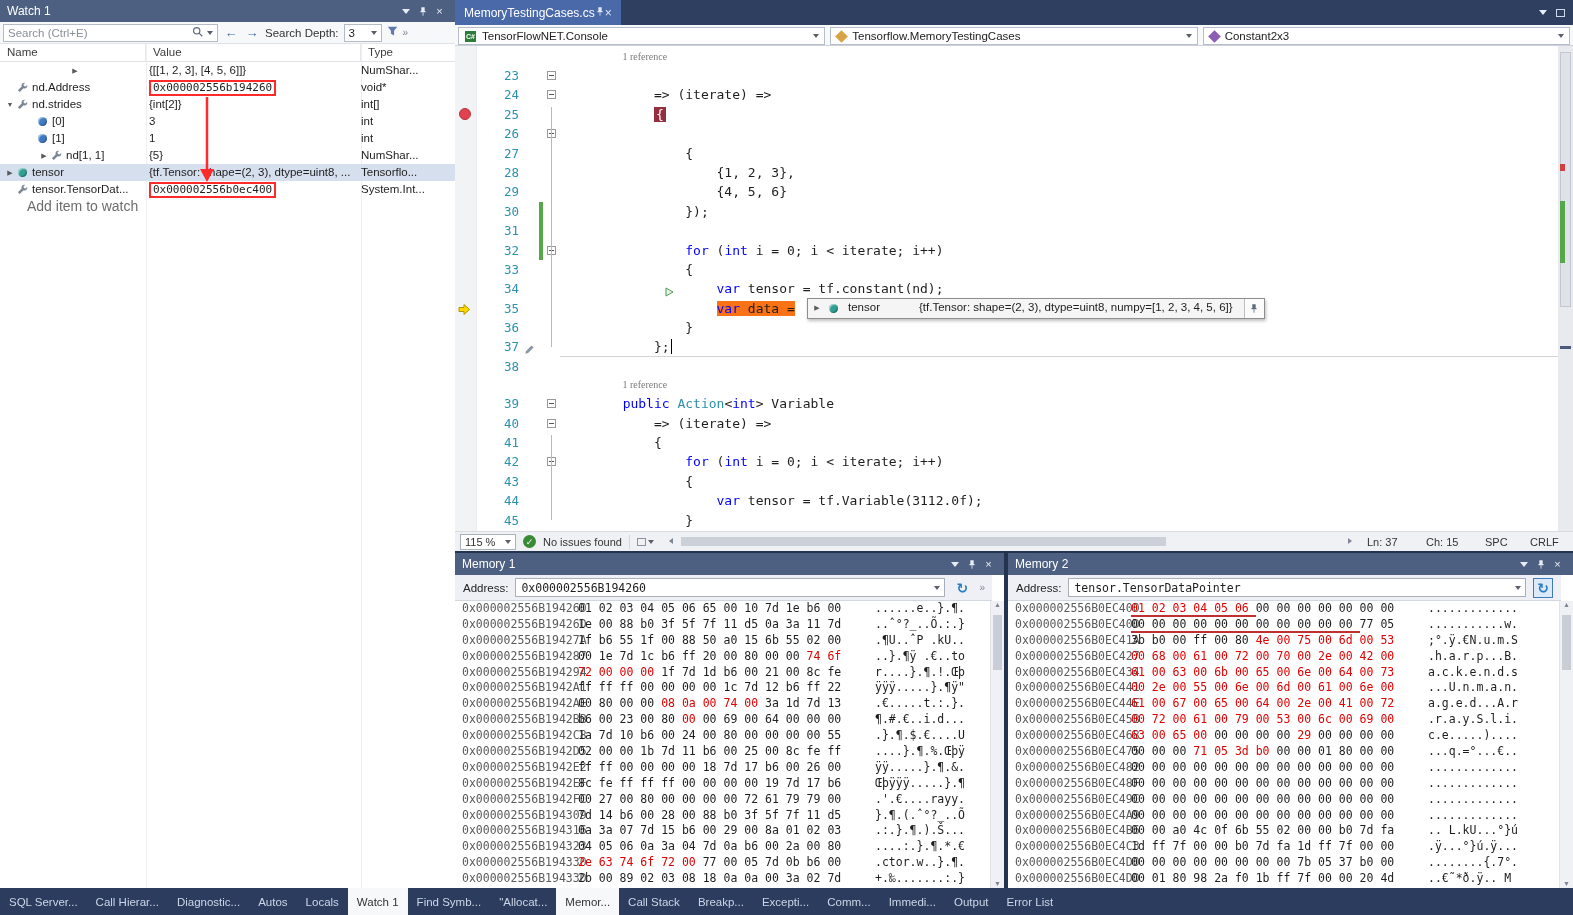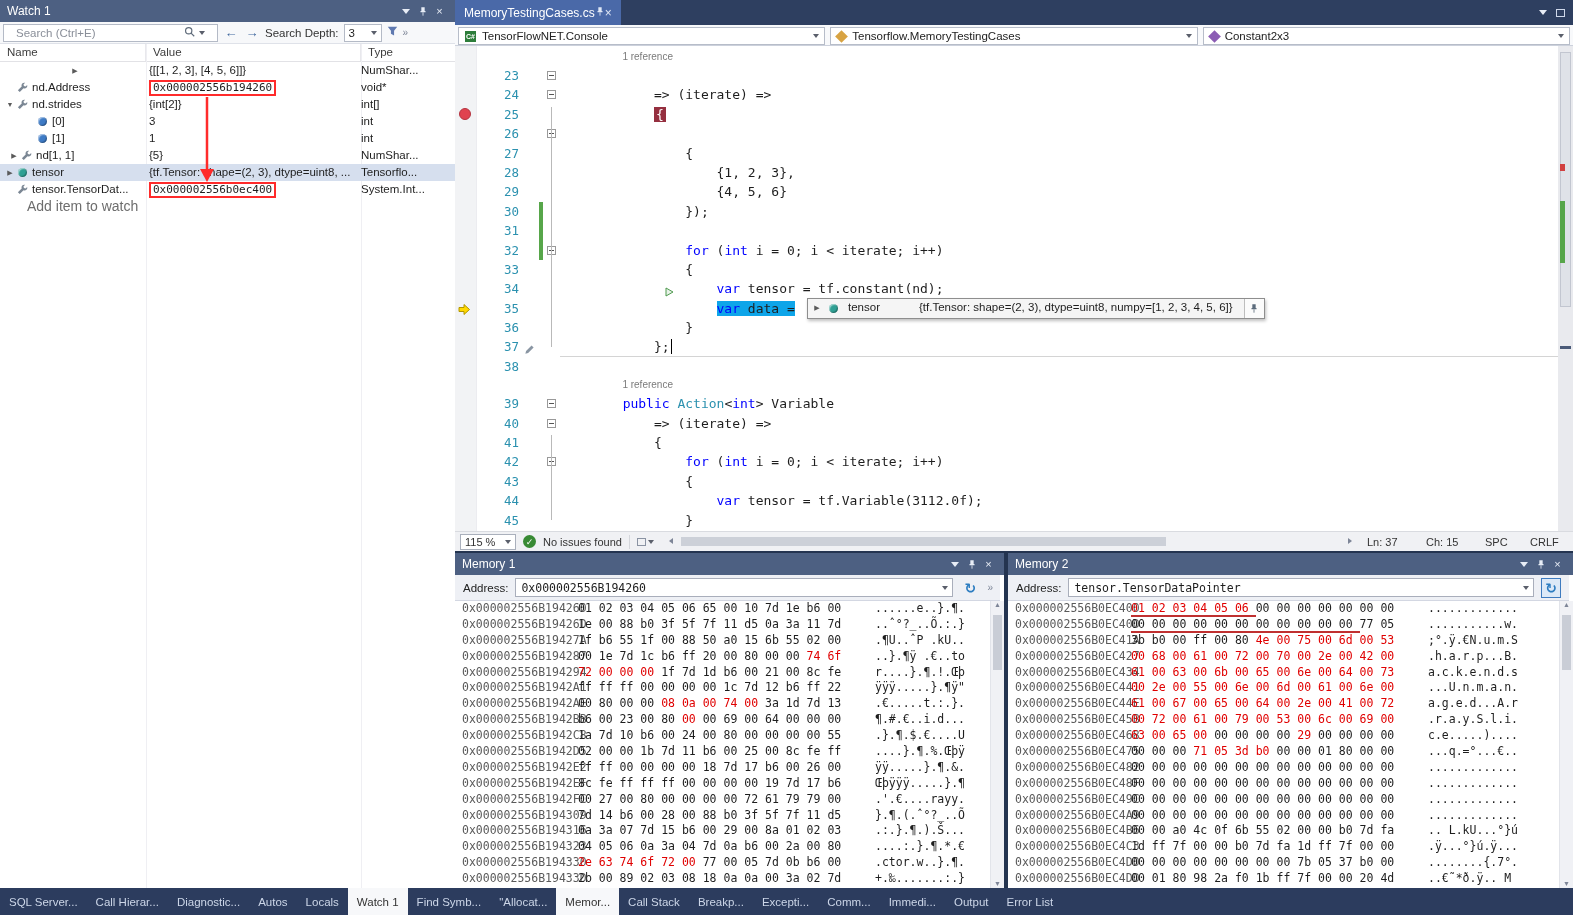--- a/index.html
+++ b/index.html
@@ -7,21 +7,21 @@
   body{font-family:"Liberation Sans","DejaVu Sans",sans-serif;font-size:12px;color:#1e1e1e;background:#243450}
   #app{position:relative;width:1573px;height:915px;background:#243450}
   .panel{position:absolute;background:#fff;overflow:hidden}
   .titlebar{height:22px;background:#4d6082;color:#fff;display:flex;align-items:center;padding:0 7px;font-size:12px}
   .titlebar .sp{flex:1}
   .tbic{width:17px;height:16px;display:flex;align-items:center;justify-content:center;color:#e8edf6;font-size:11px;line-height:1}
   .chev{width:0;height:0;border-left:4px solid transparent;border-right:4px solid transparent;border-top:5px solid #e8edf6}
   
   #watch{left:0;top:0;width:455px;height:888px}
   .search-row{height:22px;background:#f7f8fa;border-bottom:1px solid #dfe2e9;display:flex;align-items:center;padding:2px 3px;gap:5px}
-  .search-box{width:215px;height:18px;background:#fff;border:1px solid #b4bac6;display:flex;align-items:center;padding:0 12px;gap:4px}
+  .search-box{width:215px;height:18px;background:#fff;border:1px solid #b4bac6;display:flex;align-items:center;padding:0 4px;gap:4px}
   .search-box input{flex:1;border:none;outline:none;font-size:11.5px;color:#444;font-family:"Liberation Sans",sans-serif;background:transparent}
   .search-box input::placeholder{color:#8a8f99}
   .navarrow{color:#41689f;font-size:13px;width:16px;text-align:center}
   .depth-label{color:#333;font-size:11.5px}
   .mini-combo{width:38px;height:18px;background:#fff;border:1px solid #b4bac6;display:flex;align-items:center;justify-content:space-between;padding:0 4px;font-size:11.5px}
   .carat{width:0;height:0;border-left:3.5px solid transparent;border-right:3.5px solid transparent;border-top:4px solid #5a5f6b}
   .watch-header{height:18px;display:flex;border-bottom:1px solid #e2e2e6;color:#3c3c3c;font-size:11.5px;background:#fff}
   .watch-header>div{padding:2px 0 0 7px;border-right:1px solid #e8e8ec}
   .hcol-name{width:146px}.hcol-value{width:215px}.hcol-type{flex:1;border-right:none!important}
   .colsep{position:absolute;width:1px;background:#efeff3;top:44px;bottom:0;z-index:0}
@@ -47,26 +47,26 @@
   .navbar{position:absolute;left:0;top:25px;right:0;height:21px;background:#f8f9fb;border-bottom:1px solid #ccd1dc;display:flex;gap:5px;padding:1px 3px}
   .nav-combo{flex:1;height:18px;margin-top:1px;background:#fff;border:1px solid #b7bdc9;display:flex;align-items:center;gap:6px;padding:0 6px;font-size:11.5px;color:#222;position:relative;overflow:hidden;white-space:nowrap}
   .nav-combo .carat{position:absolute;right:5px}
   .csq{width:11px;height:11px;background:#2d7d3a;color:#fff;font-size:7px;font-weight:bold;display:flex;align-items:center;justify-content:center;flex:0 0 11px}
   .cls-ic{width:9px;height:9px;background:#d8a342;transform:rotate(45deg);flex:0 0 9px}
   .mth-ic{width:9px;height:9px;background:#8b5cb4;transform:rotate(45deg);flex:0 0 9px}
   .codearea{position:absolute;left:0;top:46px;right:0;bottom:20px;background:#fff;overflow:hidden}
   .glyph-strip{position:absolute;left:0;top:0;bottom:0;width:22px;background:#f2f3f5;border-right:1px solid #ececf0}
   .code-rows{position:absolute;left:0;top:0;right:15px;bottom:0;padding-top:2px}
   .crow{position:relative;height:19.4px;line-height:19.4px;font-family:"DejaVu Sans Mono",monospace;font-size:13px;white-space:pre}
-  .crow.lens{height:18px;line-height:18px;font-family:Liberation Sans, sans-serif;font-size:10px;color:#7b7b7b}
+  .crow.lens{height:18px;line-height:18px;font-family:Liberation Serif, serif;font-size:10px;color:#7b7b7b}
   .lnum{position:absolute;left:26px;width:38px;text-align:right;color:#2b91af;font-size:12.5px}
   .ctext{position:absolute;left:105px;top:0}
   .k{color:#0000ff}.t{color:#2b91af}
   .bpseg{background:#952f3f;color:#fff;padding:0 2px}
-  .hl{background:#0ea5e9}
+  .hl{background:#f97316}
   .bpdot{position:absolute;left:4px;top:3.5px;width:12px;height:12px;border-radius:50%;background:#e0434f;border:1px solid #b53440}
   .curarrow{position:absolute;left:3px;top:3px;width:13px;height:13px}
   .pencil{position:absolute;left:69px;top:4px;width:11px;height:11px}
   .chgbar{position:absolute;left:84px;top:0;bottom:0;width:4px;background:#57a64a}
   .foldbox{position:absolute;left:92px;top:5px;width:9px;height:9px;border:1px solid #999;background:#fff}
   .foldbox::after{content:"";position:absolute;left:1px;right:1px;top:3px;height:1px;background:#555}
   .fold-guide{position:absolute;left:96px;width:1px;background:#b9b9b9}
   .methodsep{position:absolute;left:105px;right:0;bottom:0;height:1px;background:#d4d4d4}
   .caret{display:inline-block;width:0;height:15px;border-left:1.5px solid #000;vertical-align:-3px;margin-left:1px}
   .runglyph{position:absolute;left:210px;top:4px}
@@ -83,21 +83,21 @@
   .zoom-box{width:56px;height:16px;background:#fff;border:1px solid #aab0bc;display:flex;align-items:center;justify-content:space-between;padding:0 4px}
   .okcheck{width:13px;height:13px;border-radius:50%;background:#388a34;color:#fff;font-size:9px;display:flex;align-items:center;justify-content:center}
   .vdiv{width:1px;height:14px;background:#d4d6db}
   .hscroll{flex:1;height:13px;position:relative;background:#f0f1f4;margin:0 4px}
   .hthumb{position:absolute;left:16px;right:190px;top:2px;bottom:2px;background:#ccd0d8}
   .harrow{position:absolute;top:3px;width:0;height:0;border-top:3.5px solid transparent;border-bottom:3.5px solid transparent}
   .stat-cell{width:52px}
   
   #memory1{left:455px;top:553px;width:549px;height:335px}
   #memory2{left:1008px;top:553px;width:565px;height:335px}
-  .mem-toolbar{position:absolute;left:0;top:22px;right:4px;height:26px;background:#eef0f5;border-bottom:1px solid #d3d7e2;display:flex;align-items:center;padding:0 8px;gap:7px}
+  .mem-toolbar{position:absolute;left:0;top:22px;right:12px;height:26px;background:#eef0f5;border-bottom:1px solid #d3d7e2;display:flex;align-items:center;padding:0 8px;gap:7px}
   .addr-label{font-size:11.5px;color:#222}
   .addr-combo{flex:1;height:19px;background:#fff;border:1px solid #a9aebb;display:flex;align-items:center;padding:0 18px 0 5px;font-family:"DejaVu Sans Mono",monospace;font-size:11.5px;position:relative;overflow:hidden;white-space:nowrap}
   .addr-combo .carat{position:absolute;right:4px}
   .refresh{width:20px;height:20px;display:flex;align-items:center;justify-content:center;color:#2d7dc1;font-size:14px;font-weight:bold}
   .refresh.sel{border:1px solid #3e7bbf;background:#dce9f7}
   .ovf{color:#7d8597;font-size:10px;letter-spacing:-1px}
   .mem-rows{position:absolute;left:0;top:48px;right:14px;bottom:0;background:#fff;overflow:hidden}
   .mrow{position:relative;height:15.9px;line-height:15.9px;font-family:"DejaVu Sans Mono",monospace;font-size:11.5px;white-space:pre}
   .maddr{position:absolute;left:7px;color:#5a5a5a}
   .mbytes{position:absolute;left:123px;color:#1e1e1e}
@@ -213,21 +213,21 @@
             <span class="wex"></span>
             <span class="wicon">
               <span class="orb orb-blue"></span>
             </span>
             <span>[1]</span>
           </div>
           <div class="wval"><span>1</span></div>
           <div class="wtype">int</div>
         </div>
         <div class="wrow">
-          <div class="wname" style="padding-left: 8px;">
+          <div class="wname" style="padding-left: 8px; margin-left: 30px;">
             <span class="wex">▶</span>
             <span class="wicon">
               <svg width="11" height="11" viewBox="0 0 16 16">
                 <path d="M14.8 4.2a4 4 0 0 1-5.3 5L4 14.7 1.3 12l5.5-5.5a4 4 0 0 1 5-5.3L9.4 3.6l.7 2.3 2.3.7z" fill="#7b8794"></path>
               </svg>
             </span>
             <span>nd[1, 1]</span>
           </div>
           <div class="wval"><span>{5}</span></div>
           <div class="wtype">NumShar...</div>

